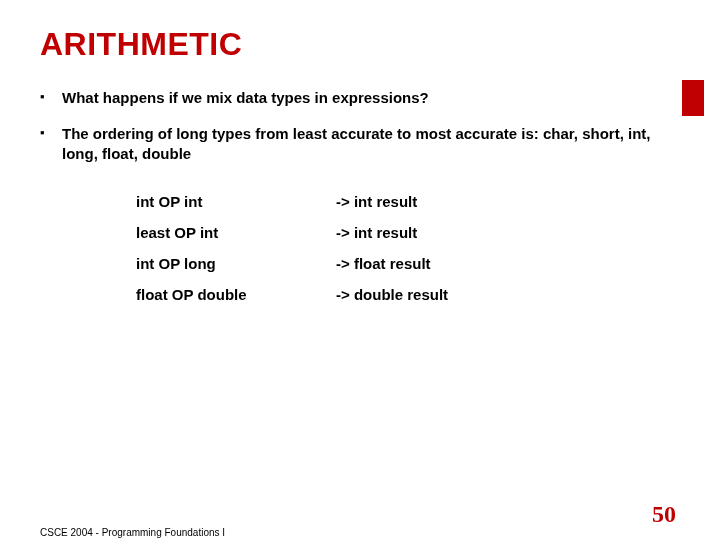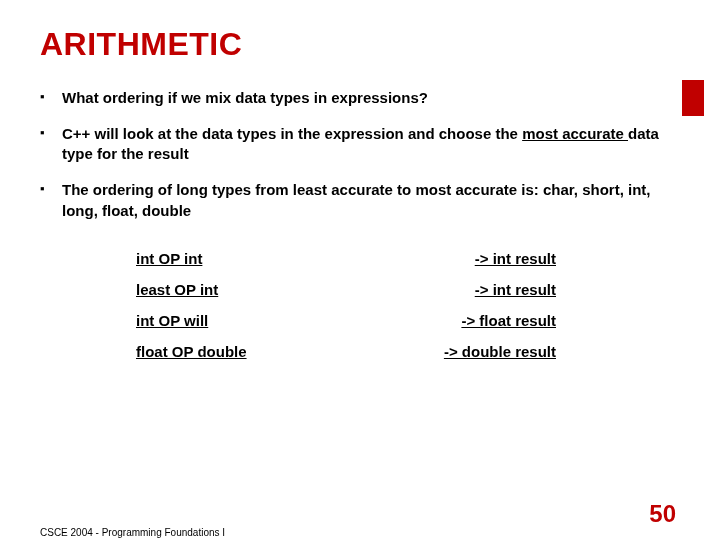--- a/index.html
+++ b/index.html
@@ -5,62 +5,59 @@
   * { margin: 0; padding: 0; box-sizing: border-box; }
   html, body { width: 720px; height: 540px; background: #fff; font-family: Arial, Helvetica, sans-serif; overflow: hidden; }
   .slide { position: relative; width: 704px; height: 540px; padding: 28px 40px 0 40px; }
   .accent-bar { position: absolute; top: 80px; right: 0; width: 22px; height: 36px; background: #c00000; }
   .title { font-size: 32px; font-weight: 800; color: #c00000; line-height: 1.05; letter-spacing: 0.5px; margin-bottom: 26px; }
   .bullets { list-style: none; }
   .bullets > li { position: relative; padding-left: 22px; font-size: 15px; font-weight: 700; color: #000; line-height: 1.35; margin-bottom: 16px; }
   .bullets > li::before { content: "▪"; position: absolute; left: 0; top: 0; font-size: 13px; }
   .underline { text-decoration: underline; }
   .table-wrap { margin-left: 96px; margin-top: 22px; }
-  .op-table { border-collapse: collapse; text-decoration: underline; }
+  .op-table { border-collapse: collapse; }
   .op-table td { font-size: 15px; font-weight: 700; color: #000; padding: 7px 0; vertical-align: top; }
   .op-table td.col-lhs { width: 200px; }
-  .op-table td.col-rhs { width: 220px; text-align: right; }
+  .op-table td.col-rhs { width: 220px; }
   .footer { position: absolute; left: 40px; bottom: 2px; font-size: 10px; color: #000; }
-  .page-num { position: absolute; right: 28px; bottom: 12px; font-size: 24px; font-weight: 800; color: #c00000; }
+  .page-num { position: absolute; right: 28px; bottom: 12px; font-size: 24px; font-weight: 800; color: #c00000; font-family: Liberation Serif, serif; }
 </style>
 </head>
 <body>
 
 <div class="slide">
   <div class="accent-bar"></div>
 
   <h1 class="title">
     <span>ARITHMETIC</span><br>
   </h1>
 
   <ul class="bullets">
     <li>
-      <span>What ordering if we mix data types in expressions?</span>
-    </li>
-    <li>
-      <span>C++ will look at the data types in the expression and choose the </span><span class="underline">most accurate </span><span>data type for the result</span>
+      <span>What happens if we mix data types in expressions?</span>
     </li>
     <li>
       <span>The ordering of long types from least accurate to most accurate is: char, short, int, long, float, double</span>
     </li>
   </ul>
 
   <div class="table-wrap">
     <table class="op-table">
       <tbody>
           <tr>
         <td class="col-lhs">int OP int</td>
         <td class="col-rhs">-&gt; int result</td>
       </tr>
       <tr>
         <td class="col-lhs">least OP int</td>
         <td class="col-rhs">-&gt; int result</td>
       </tr>
       <tr>
-        <td class="col-lhs">int OP will</td>
+        <td class="col-lhs">int OP long</td>
         <td class="col-rhs">-&gt; float result</td>
       </tr>
       <tr>
         <td class="col-lhs">float OP double</td>
         <td class="col-rhs">-&gt; double result</td>
       </tr>
     </tbody>
       </table>
   </div>
 

